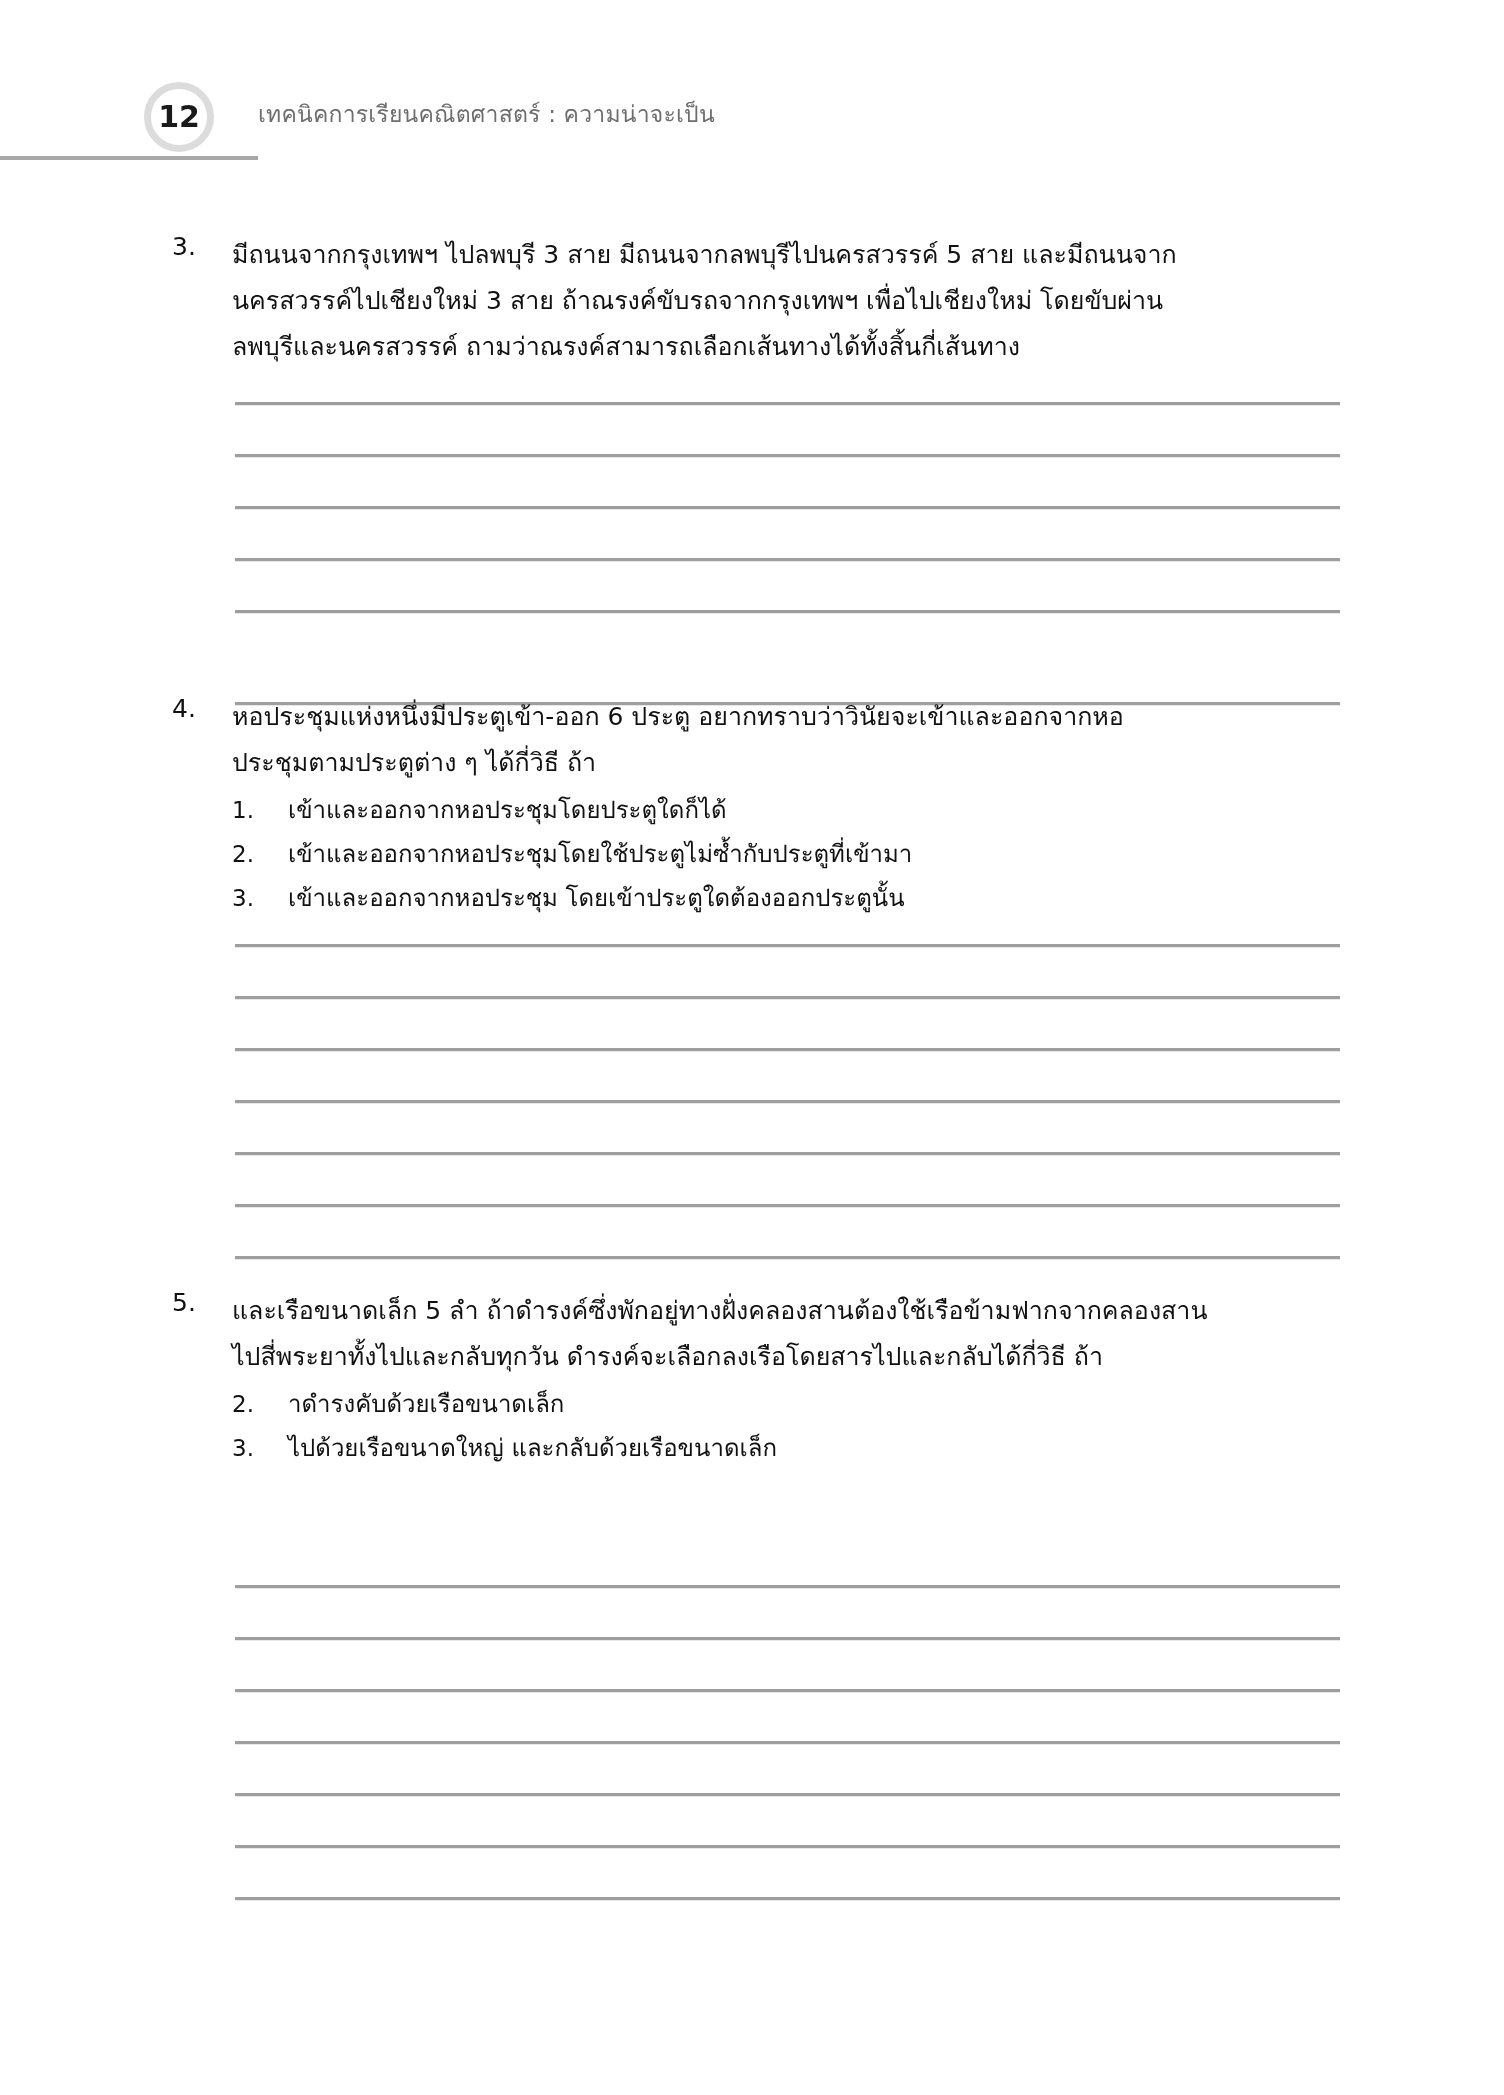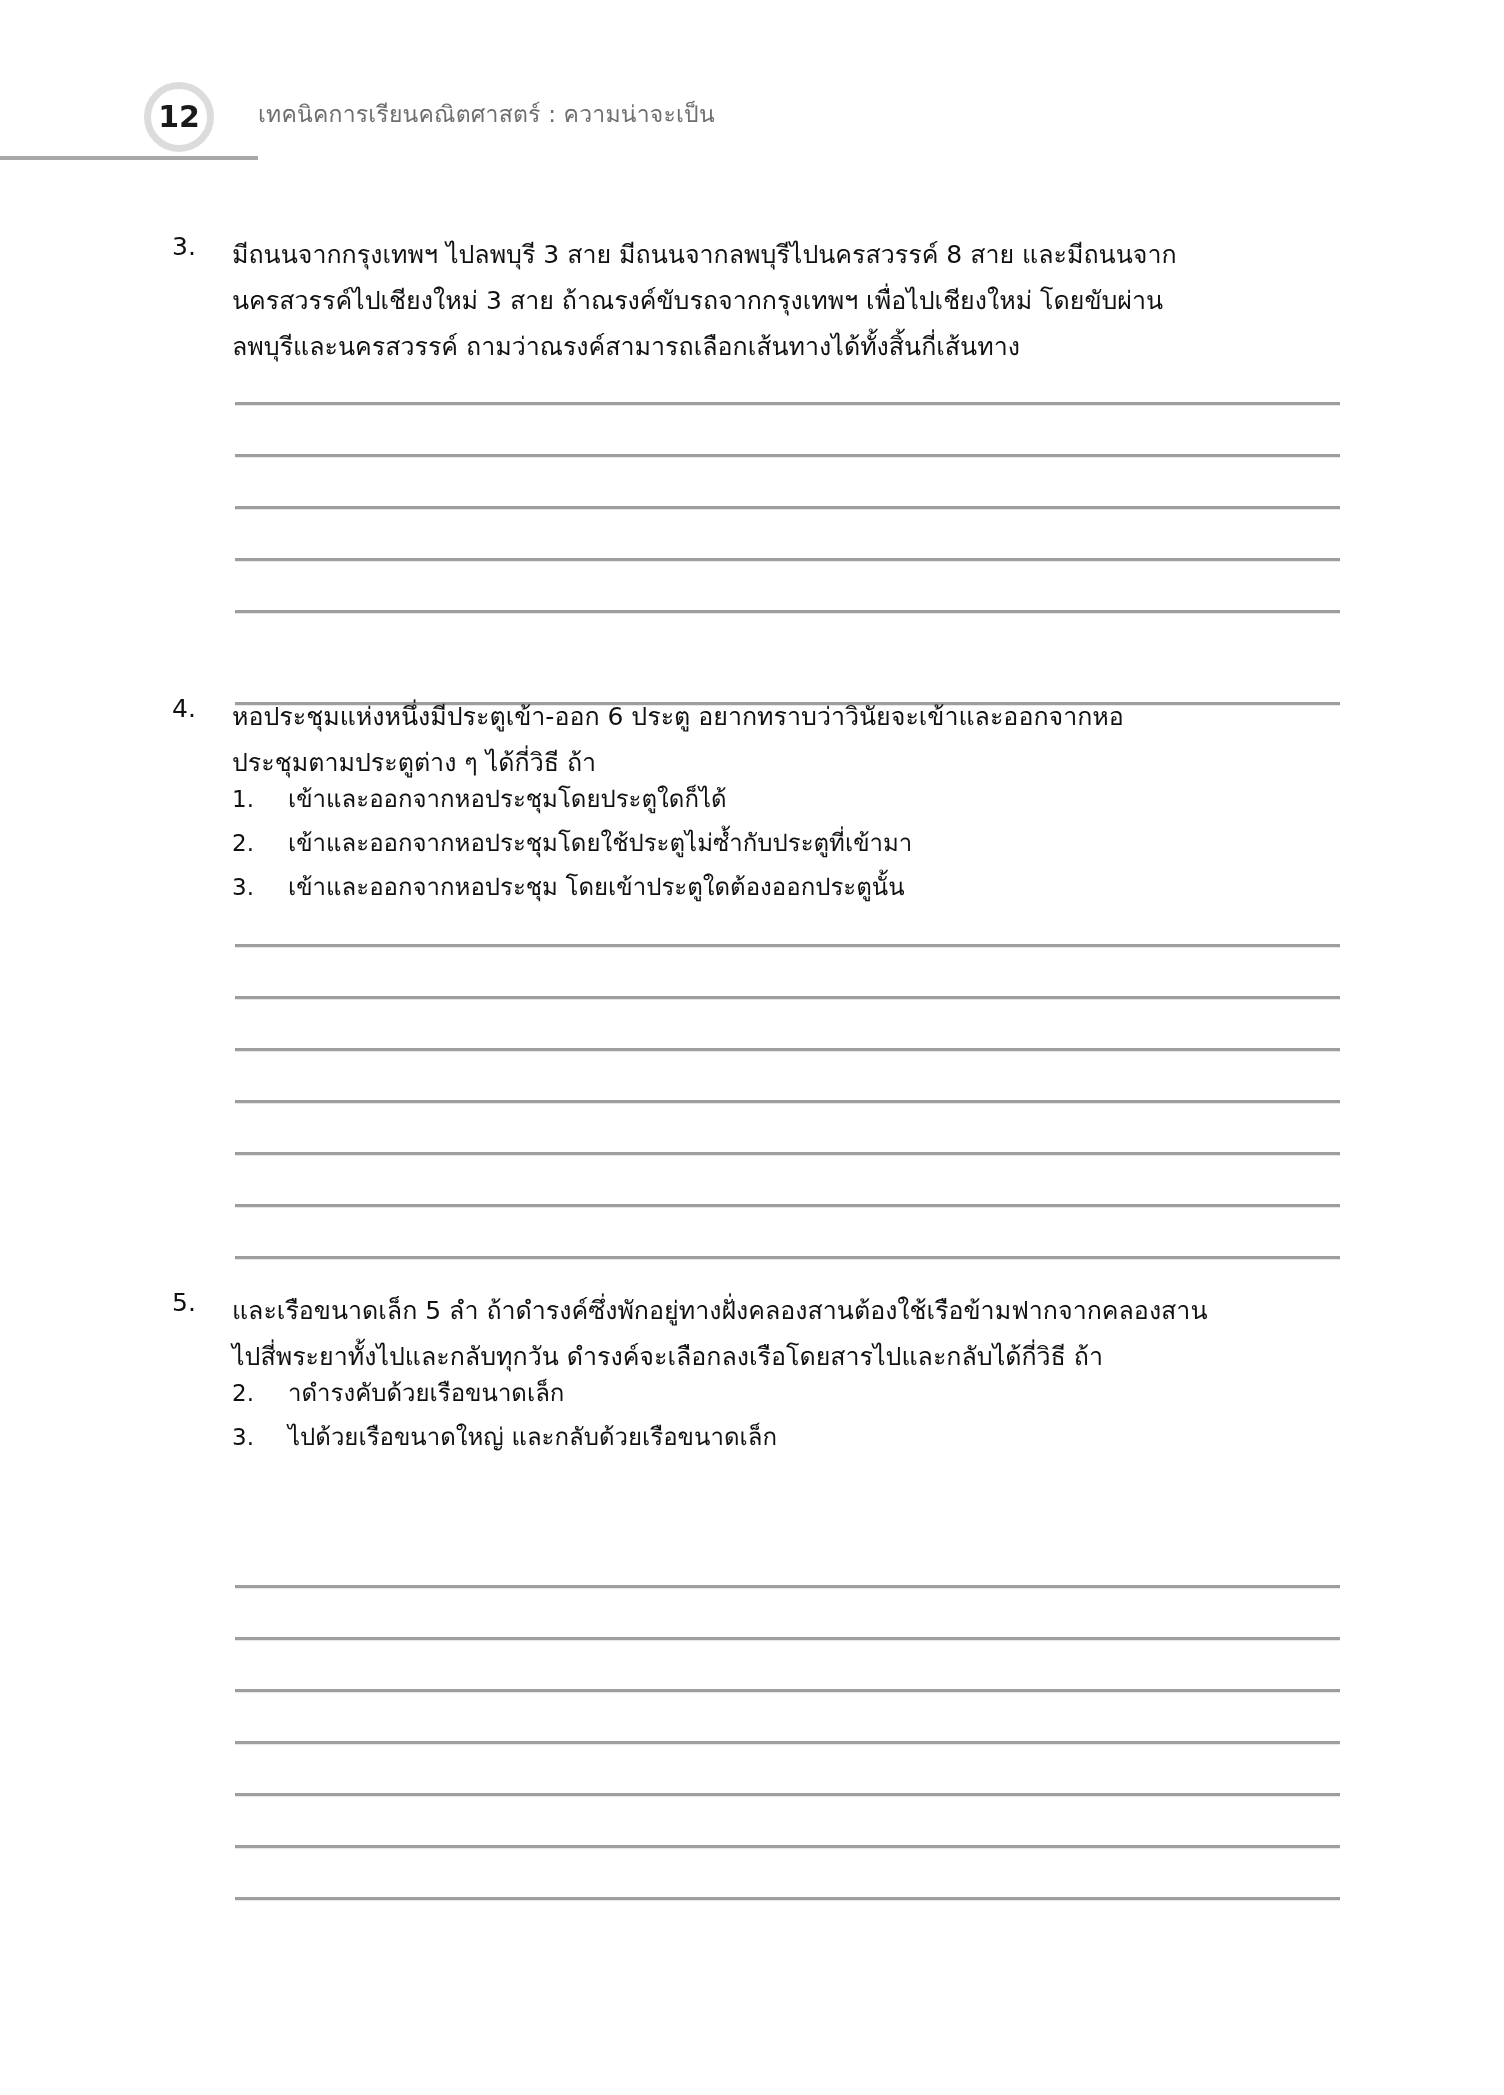--- a/index.html
+++ b/index.html
@@ -106,21 +106,21 @@
 
   
   .sub-list {
     margin: 0;
     padding: 0;
     list-style: none;
   }
   .sub-item {
     position: relative;
     height: 44px;
-    line-height: 27px;
+    line-height: 48px;
     font-size: 24px;
     color: #111111;
     white-space: nowrap;
   }
   .sub-marker {
     display: inline-block;
     width: 56px;
     font-size: 23px;
     color: #111111;
   }
@@ -162,21 +162,21 @@
     <span class="page-number-text">12</span>
   </div>
   <div class="header-title">เทคนิคการเรียนคณิตศาสตร์ : ความน่าจะเป็น</div>
 </div>
 
 <div class="content">
 
   <div class="question-block" id="q3" style="top:232px;">
     <div class="q-number">3.</div>
     <div class="q-body">
-      <div class="q-line">มีถนนจากกรุงเทพฯ ไปลพบุรี 3 สาย มีถนนจากลพบุรีไปนครสวรรค์ 8 สาย และมีถนนจาก</div>
+      <div class="q-line">มีถนนจากกรุงเทพฯ ไปลพบุรี 3 สาย มีถนนจากลพบุรีไปนครสวรรค์ 5 สาย และมีถนนจาก</div>
       <div class="q-line">นครสวรรค์ไปเชียงใหม่  3  สาย  ถ้าณรงค์ขับรถจากกรุงเทพฯ  เพื่อไปเชียงใหม่  โดยขับผ่าน</div>
       <div class="q-line">ลพบุรีและนครสวรรค์ ถามว่าณรงค์สามารถเลือกเส้นทางได้ทั้งสิ้นกี่เส้นทาง</div>
     </div>
   </div>
 
   <div class="rule-group" id="q3-rules" style="top:402px;">
     <div class="rule-line" style="top:0px;"></div>
     <div class="rule-line" style="top:52px;"></div>
     <div class="rule-line" style="top:104px;"></div>
     <div class="rule-line" style="top:156px;"></div>

